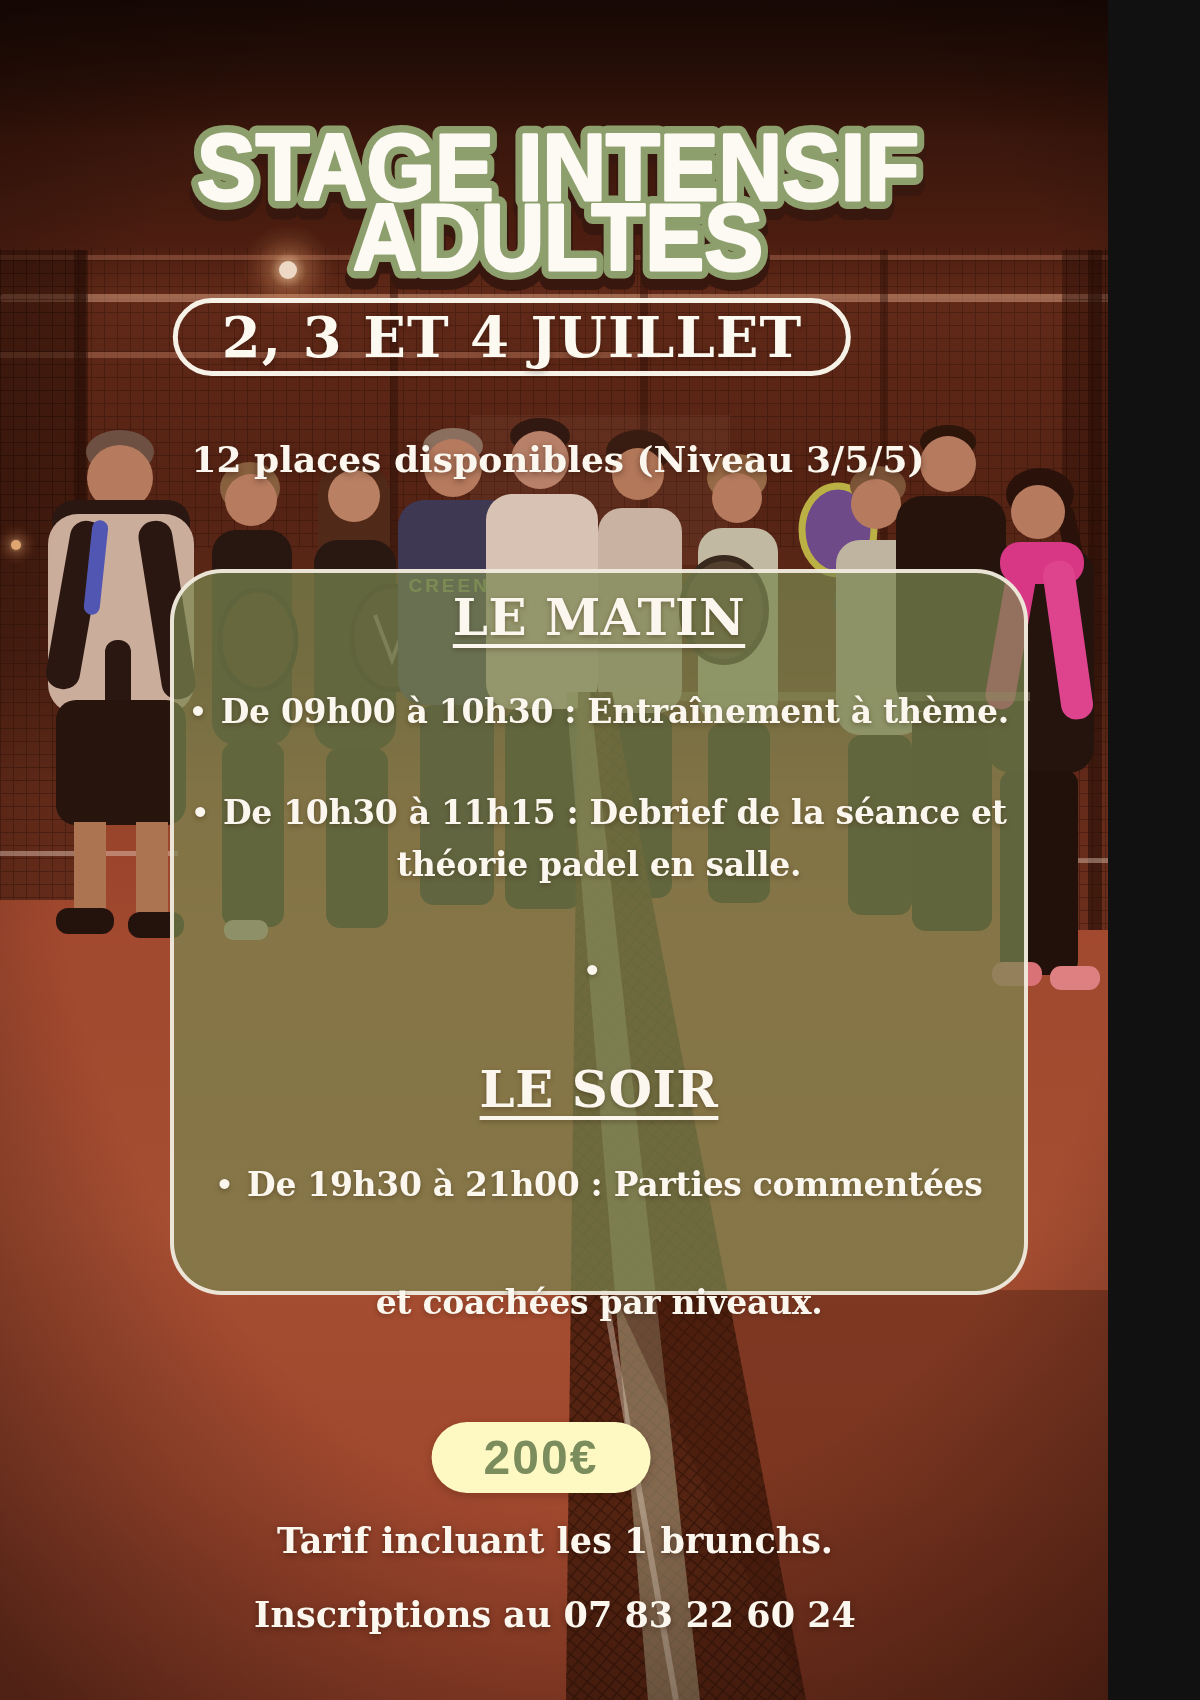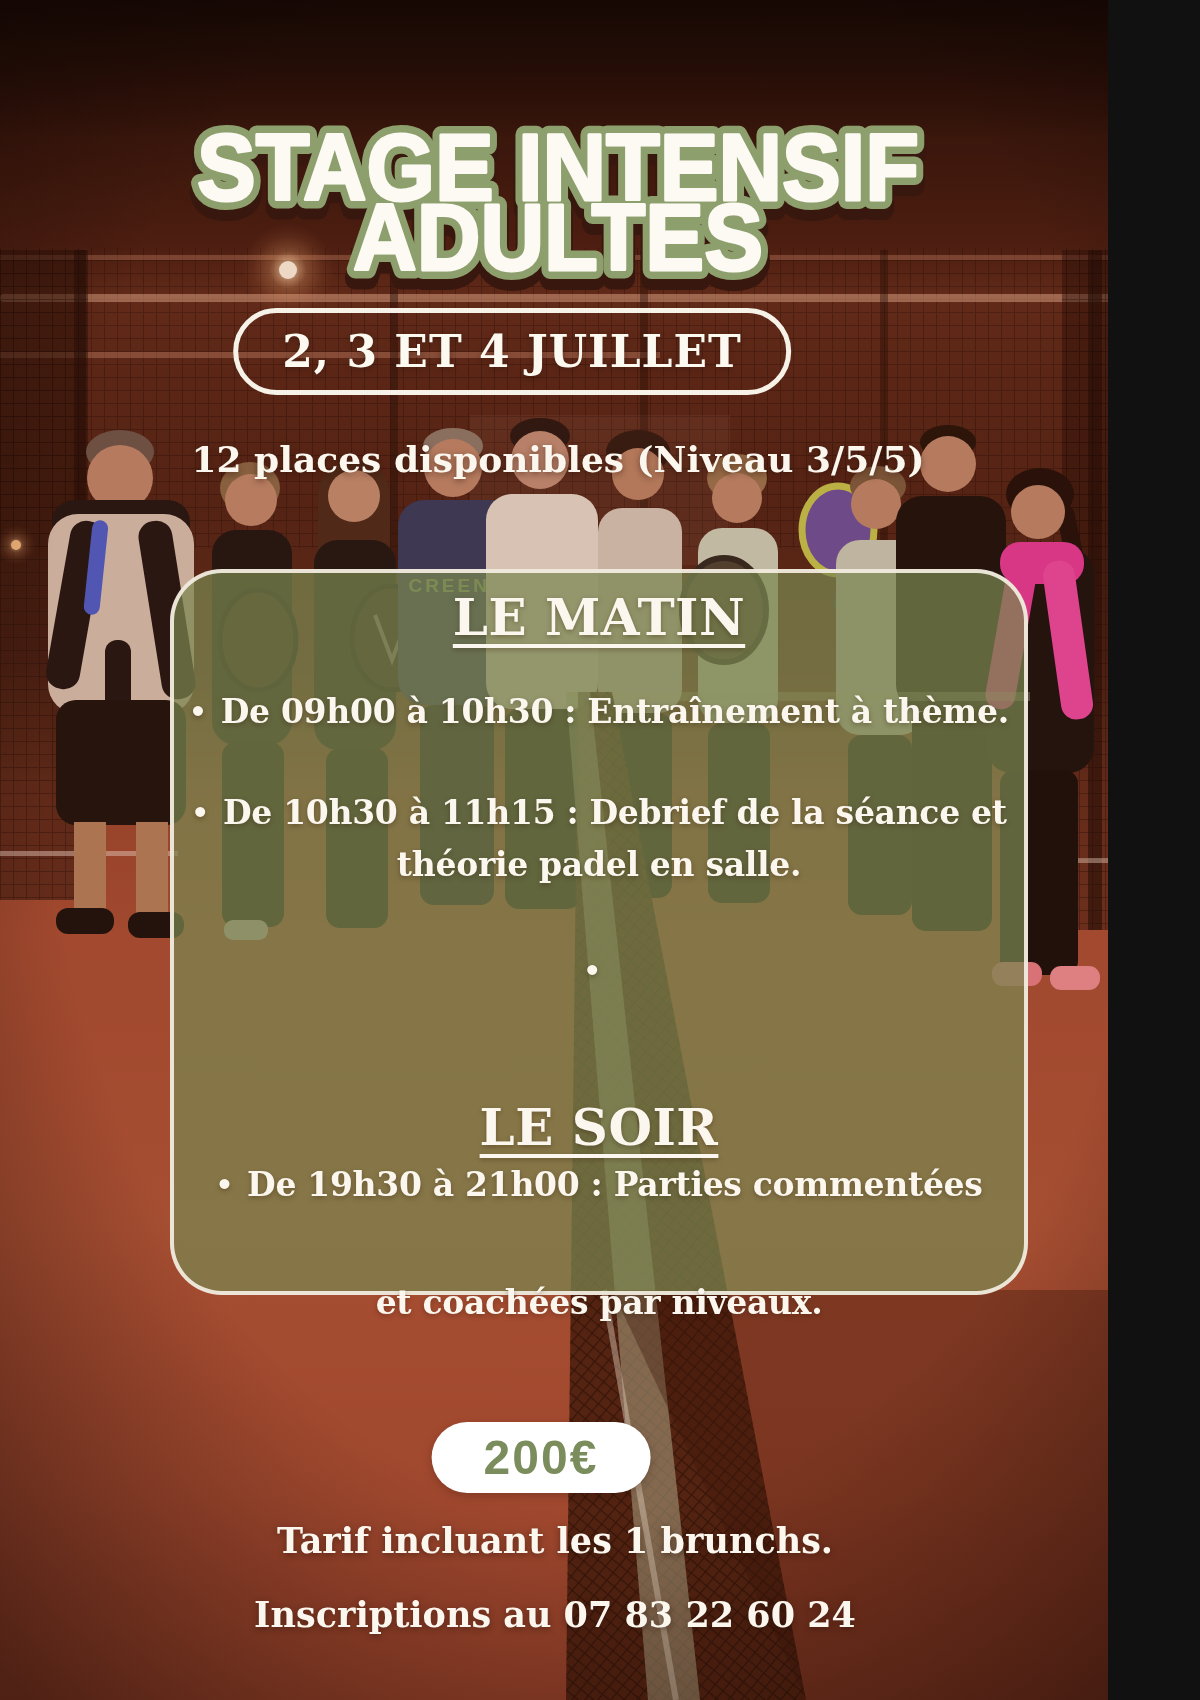--- a/index.html
+++ b/index.html
@@ -6,23 +6,23 @@
   .page{
     position:relative;width:1108px;height:1700px;overflow:hidden;
     font-family:"DejaVu Serif",serif;
   }
   .photo{position:absolute;left:0;top:0;width:1200px;height:1700px;}
 
   
   .title-svg{position:absolute;left:0;top:96px;width:1200px;height:200px;}
 
   .date-badge{
-    position:absolute;top:308px;left:50%;transform:translateX(calc(-50% - 42px));
-    border:5px solid #f6f2e7;border-radius:60px;padding:13px 44px;
-    color:#fcf9f1;font-size:44px;font-weight:bold;letter-spacing:1px;white-space:nowrap;
+    position:absolute;top:298px;left:50%;transform:translateX(calc(-50% - 42px));
+    border:5px solid #f6f2e7;border-radius:60px;padding:1px 44px;
+    color:#fcf9f1;font-size:56px;font-weight:bold;letter-spacing:1px;white-space:nowrap;
     text-shadow:0 2px 6px rgba(45,18,8,.45);
   }
 
   .free-line{
     position:absolute;left:0;width:1200px;display:flex;justify-content:center;
     white-space:nowrap;color:#fbf7ee;font-weight:bold;
     text-shadow:0 2px 6px rgba(45,18,8,.5);
   }
   .avail{top:438px;font-size:36px;transform:translateX(-42px);}
   .tarif{top:1520px;font-size:35px;transform:translateX(-45px);}
@@ -38,21 +38,21 @@
     position:absolute;left:170px;width:858px;display:flex;justify-content:center;
     white-space:nowrap;color:#fbf7ee;font-weight:bold;font-size:33px;letter-spacing:-0.3px;
     text-shadow:0 2px 5px rgba(50,25,10,.35);
   }
   .pline .bullet{margin-right:14px;font-size:0.85em;align-self:center;}
   .pheading{font-size:50px;letter-spacing:.5px;}
   .pheading .u{text-decoration:underline;text-decoration-thickness:3.5px;text-underline-offset:9px;}
 
   .price-badge{
     position:absolute;top:1422px;left:50%;transform:translateX(calc(-50% - 13px));
-    background:#ffffff;border-radius:44px;padding:8px 52px;
+    background:#fef9c3;border-radius:44px;padding:8px 52px;
     font-family:"Liberation Sans",sans-serif;font-weight:bold;font-size:48px;
     color:#7b8d5c;letter-spacing:2px;white-space:nowrap;
     box-shadow:0 3px 10px rgba(40,15,5,.25);
   }
 </style>
 </head>
 <body>
 
 <div class="page">
 
@@ -275,21 +275,21 @@
     <span>De 10h30 à 11h15 : Debrief de la séance et</span>
   </div>
   <div class="pline" style="top:845px">
     <span>théorie padel en salle.</span>
   </div>
 
   <div class="pline" style="top:954px">
     <span class="bullet">•</span>
   </div>
 
-  <div class="pline pheading" style="top:1098px">
+  <div class="pline pheading" style="top:1060px">
     <span class="u">LE SOIR</span>
   </div>
 
   <div class="pline" style="top:1165px">
     <span class="bullet">•</span>
     <span>De 19h30 à 21h00 : Parties commentées</span>
   </div>
   <div class="pline" style="top:1283px">
     <span>et coachées par niveaux.</span>
   </div>

